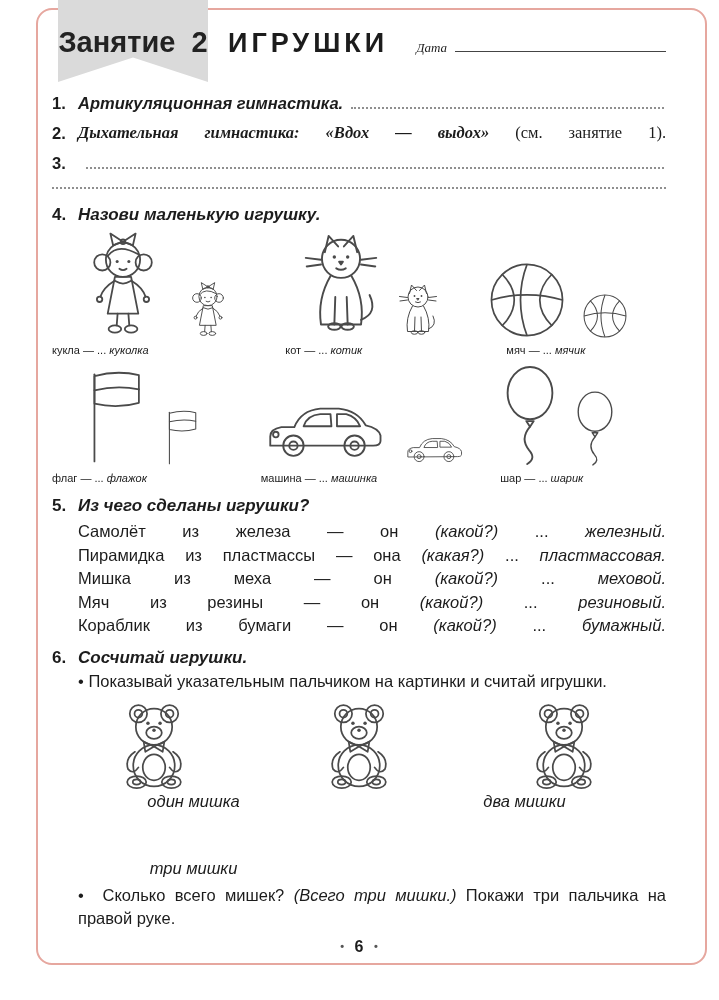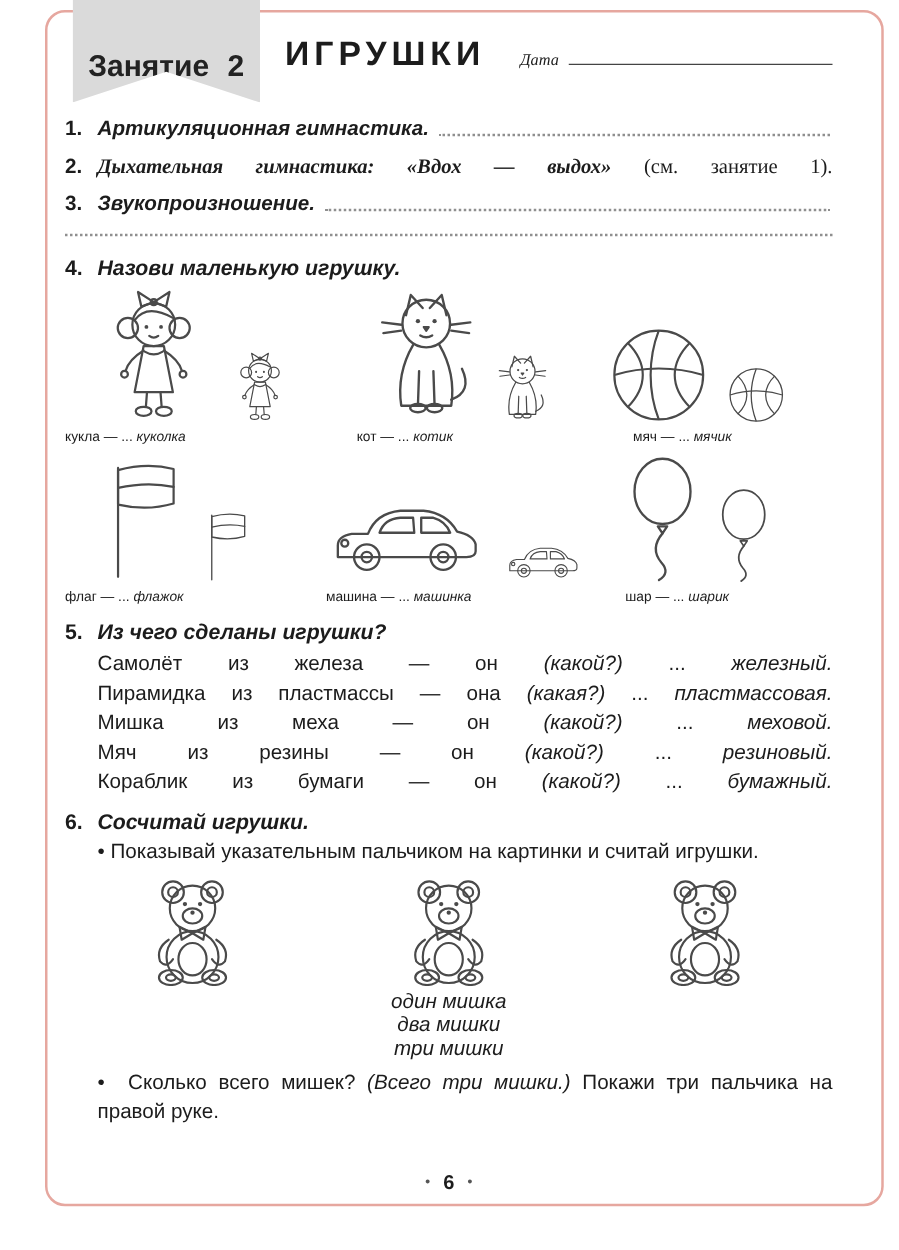--- a/index.html
+++ b/index.html
@@ -10,22 +10,22 @@
   }
   .sheet { position: relative; width: 719px; height: 1000px; overflow: hidden; background: #fff; }
   .border-box {
     position: absolute; left: 36px; top: 8px; width: 671px; height: 957px;
     border: 2px solid #e6a79f; border-radius: 16px;
   }
   .ribbon {
     position: absolute; left: 58px; top: 0; width: 150px; height: 82px;
     background: #dadada;
     clip-path: polygon(0 0, 100% 0, 100% 100%, 50% 70%, 0 100%);
-    display: flex; justify-content: center; padding-top: 40px;
-    font-weight: 700; font-size: 24px; word-spacing: 8px; color: #222;
+    display: flex; justify-content: center; padding-top: 26px;
+    font-weight: 700; font-size: 29px; word-spacing: 8px; color: #222;
   }
   .content { position: absolute; left: 52px; top: 18px; width: 614px; height: 946px; }
 
   .header-row { display: flex; align-items: baseline; margin: 10px 0 0 176px; gap: 28px; justify-content: flex-end; }
   .title { font-size: 27px; font-weight: 700; letter-spacing: 4px; }
   .date-area { flex: 1; display: flex; align-items: baseline; gap: 8px;
     font-family: "Liberation Serif", serif; font-style: italic; font-size: 13px; }
   .date-line { flex: 1; border-bottom: 1.4px solid #444; align-self: flex-end; margin-bottom: 4px; }
 
   .intro { margin-top: 24px; }
@@ -59,22 +59,22 @@
   .cap i { font-style: italic; }
 
   .t5 { margin-left: 26px; }
   .t5line { font-size: 16.5px; line-height: 23.5px; text-align: justify; text-align-last: justify; }
   .t5line .q, .t5line .ans { font-style: italic; }
 
   .bullet { margin: 2px 0 2px 26px; font-size: 16.5px; line-height: 23px; text-align: justify; }
   .bullet::before { content: "\2022\00a0 "; }
 
   .bears { display: grid; grid-template-columns: 1fr 1fr 1fr; justify-items: center; margin-top: 6px; }
-  .bearcaps { display: grid; grid-template-columns: 1fr; justify-items: center;
-    font-style: italic; font-size: 16.5px; margin: 3px 0 6px; }
+  .bearcaps { display: grid; grid-template-columns: 1fr 1fr; justify-items: center;
+    font-style: italic; font-size: 16.5px; margin: 3px 0 6px; gap: 48px; }
 
   .pageno { position: absolute; bottom: 8px; left: 0; right: 0; text-align: center;
     font-size: 16px; font-weight: 700; }
   .pageno::before { content: "\2022\00a0\00a0"; font-size: 11px; vertical-align: 2px; color: #555; }
   .pageno::after { content: "\00a0\00a0\2022"; font-size: 11px; vertical-align: 2px; color: #555; }
 </style>
 </head>
 <body>
 
 <div class="sheet">
@@ -211,21 +211,20 @@
       </div>
       <div class="iline">
         <span class="num">2.</span>
         <div class="jfull">
           <span class="bi">Дыхательная гимнастика: «Вдох — выдох»</span>
           <span class="nrm">(см. занятие 1).</span>
         </div>
       </div>
       <div class="iline">
         <span class="num">3.</span>
-        <span class="bi">Звукопроизношение.</span>
         <span class="dotfill"></span>
       </div>
       <div class="sep-dots"></div>
     </div>
 
     <div class="task-head h4">
       <span class="num">4.</span>
       <span class="ttl">Назови маленькую игрушку.</span>
     </div>
 

